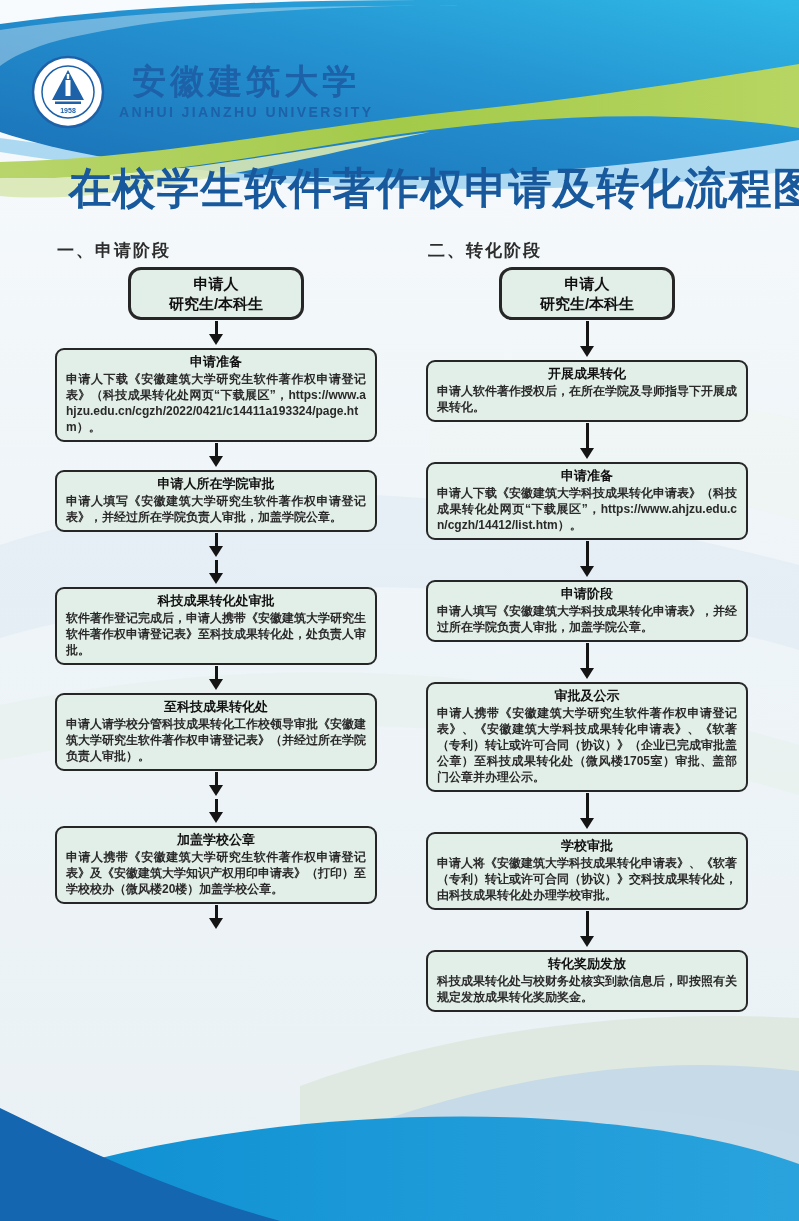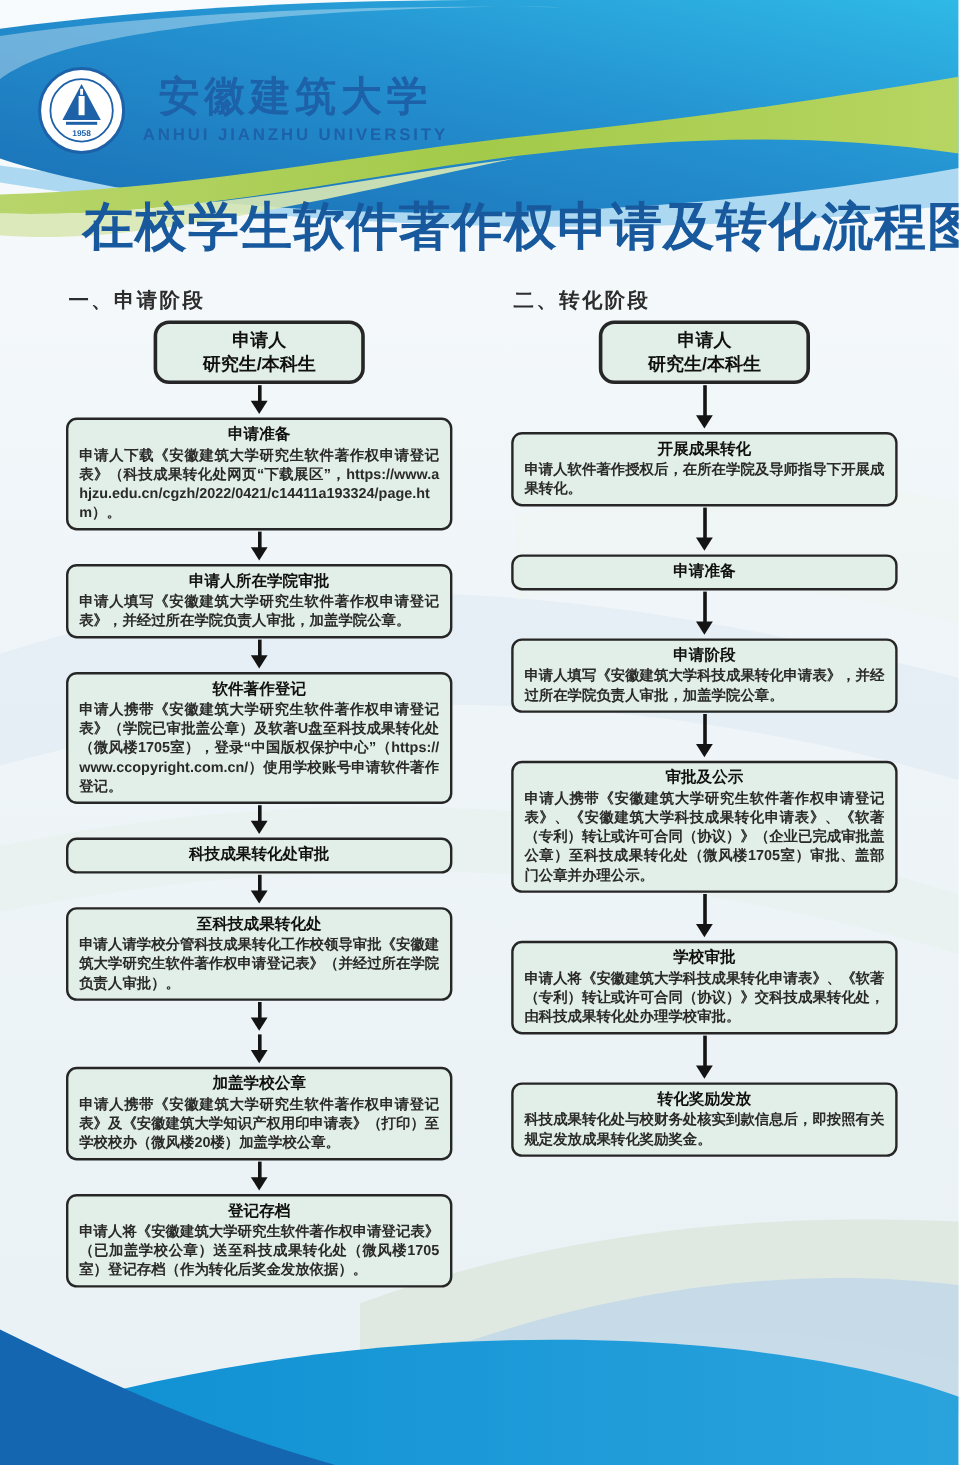--- a/index.html
+++ b/index.html
@@ -127,68 +127,62 @@
       <div class="flow-box-body">申请人下载《安徽建筑大学研究生软件著作权申请登记表》（科技成果转化处网页“下载展区”，https://www.ahjzu.edu.cn/cgzh/2022/0421/c14411a193324/page.htm）。</div>
     </div>
 
     <div class="flow-arrow"></div>
     <div class="flow-box">
       <div class="flow-box-title">申请人所在学院审批</div>
       <div class="flow-box-body">申请人填写《安徽建筑大学研究生软件著作权申请登记表》，并经过所在学院负责人审批，加盖学院公章。</div>
     </div>
 
     <div class="flow-arrow"></div>
-    <div class="flow-box">
-      <div class="flow-box-title">软件著作登记</div>
-      <div class="flow-box-body">申请人携带《安徽建筑大学研究生软件著作权申请登记表》（学院已审批盖公章）及软著U盘至科技成果转化处（微风楼1705室），登录“中国版权保护中心”（https://www.ccopyright.com.cn/）使用学校账号申请软件著作登记。</div>
-    </div>
 
     <div class="flow-arrow"></div>
     <div class="flow-box">
       <div class="flow-box-title">科技成果转化处审批</div>
+      <div class="flow-box-body">软件著作登记完成后，申请人携带《安徽建筑大学研究生软件著作权申请登记表》至科技成果转化处，处负责人审批。</div>
     </div>
 
     <div class="flow-arrow"></div>
     <div class="flow-box">
       <div class="flow-box-title">至科技成果转化处</div>
       <div class="flow-box-body">申请人请学校分管科技成果转化工作校领导审批《安徽建筑大学研究生软件著作权申请登记表》（并经过所在学院负责人审批）。</div>
     </div>
 
     <div class="flow-arrow"></div>
 
     <div class="flow-arrow"></div>
     <div class="flow-box">
       <div class="flow-box-title">加盖学校公章</div>
       <div class="flow-box-body">申请人携带《安徽建筑大学研究生软件著作权申请登记表》及《安徽建筑大学知识产权用印申请表》（打印）至学校校办（微风楼20楼）加盖学校公章。</div>
     </div>
 
     <div class="flow-arrow"></div>
-    <div class="flow-box">
-      <div class="flow-box-title">登记存档</div>
-      <div class="flow-box-body">申请人将《安徽建筑大学研究生软件著作权申请登记表》（已加盖学校公章）送至科技成果转化处（微风楼1705室）登记存档（作为转化后奖金发放依据）。</div>
-    </div>
   </div>
 
   <div class="col col-right">
     <h2 class="section-heading">二、转化阶段</h2>
 
     <div class="start-box">
       <div>申请人</div>
       <div>研究生/本科生</div>
     </div>
 
     <div class="flow-arrow"></div>
     <div class="flow-box">
       <div class="flow-box-title">开展成果转化</div>
       <div class="flow-box-body">申请人软件著作授权后，在所在学院及导师指导下开展成果转化。</div>
     </div>
 
     <div class="flow-arrow"></div>
     <div class="flow-box">
       <div class="flow-box-title">申请准备</div>
+      <div class="flow-box-body">申请人下载《安徽建筑大学科技成果转化申请表》（科技成果转化处网页“下载展区”，https://www.ahjzu.edu.cn/cgzh/14412/list.htm）。</div>
     </div>
 
     <div class="flow-arrow"></div>
     <div class="flow-box">
       <div class="flow-box-title">申请阶段</div>
       <div class="flow-box-body">申请人填写《安徽建筑大学科技成果转化申请表》，并经过所在学院负责人审批，加盖学院公章。</div>
     </div>
 
     <div class="flow-arrow"></div>
     <div class="flow-box">

